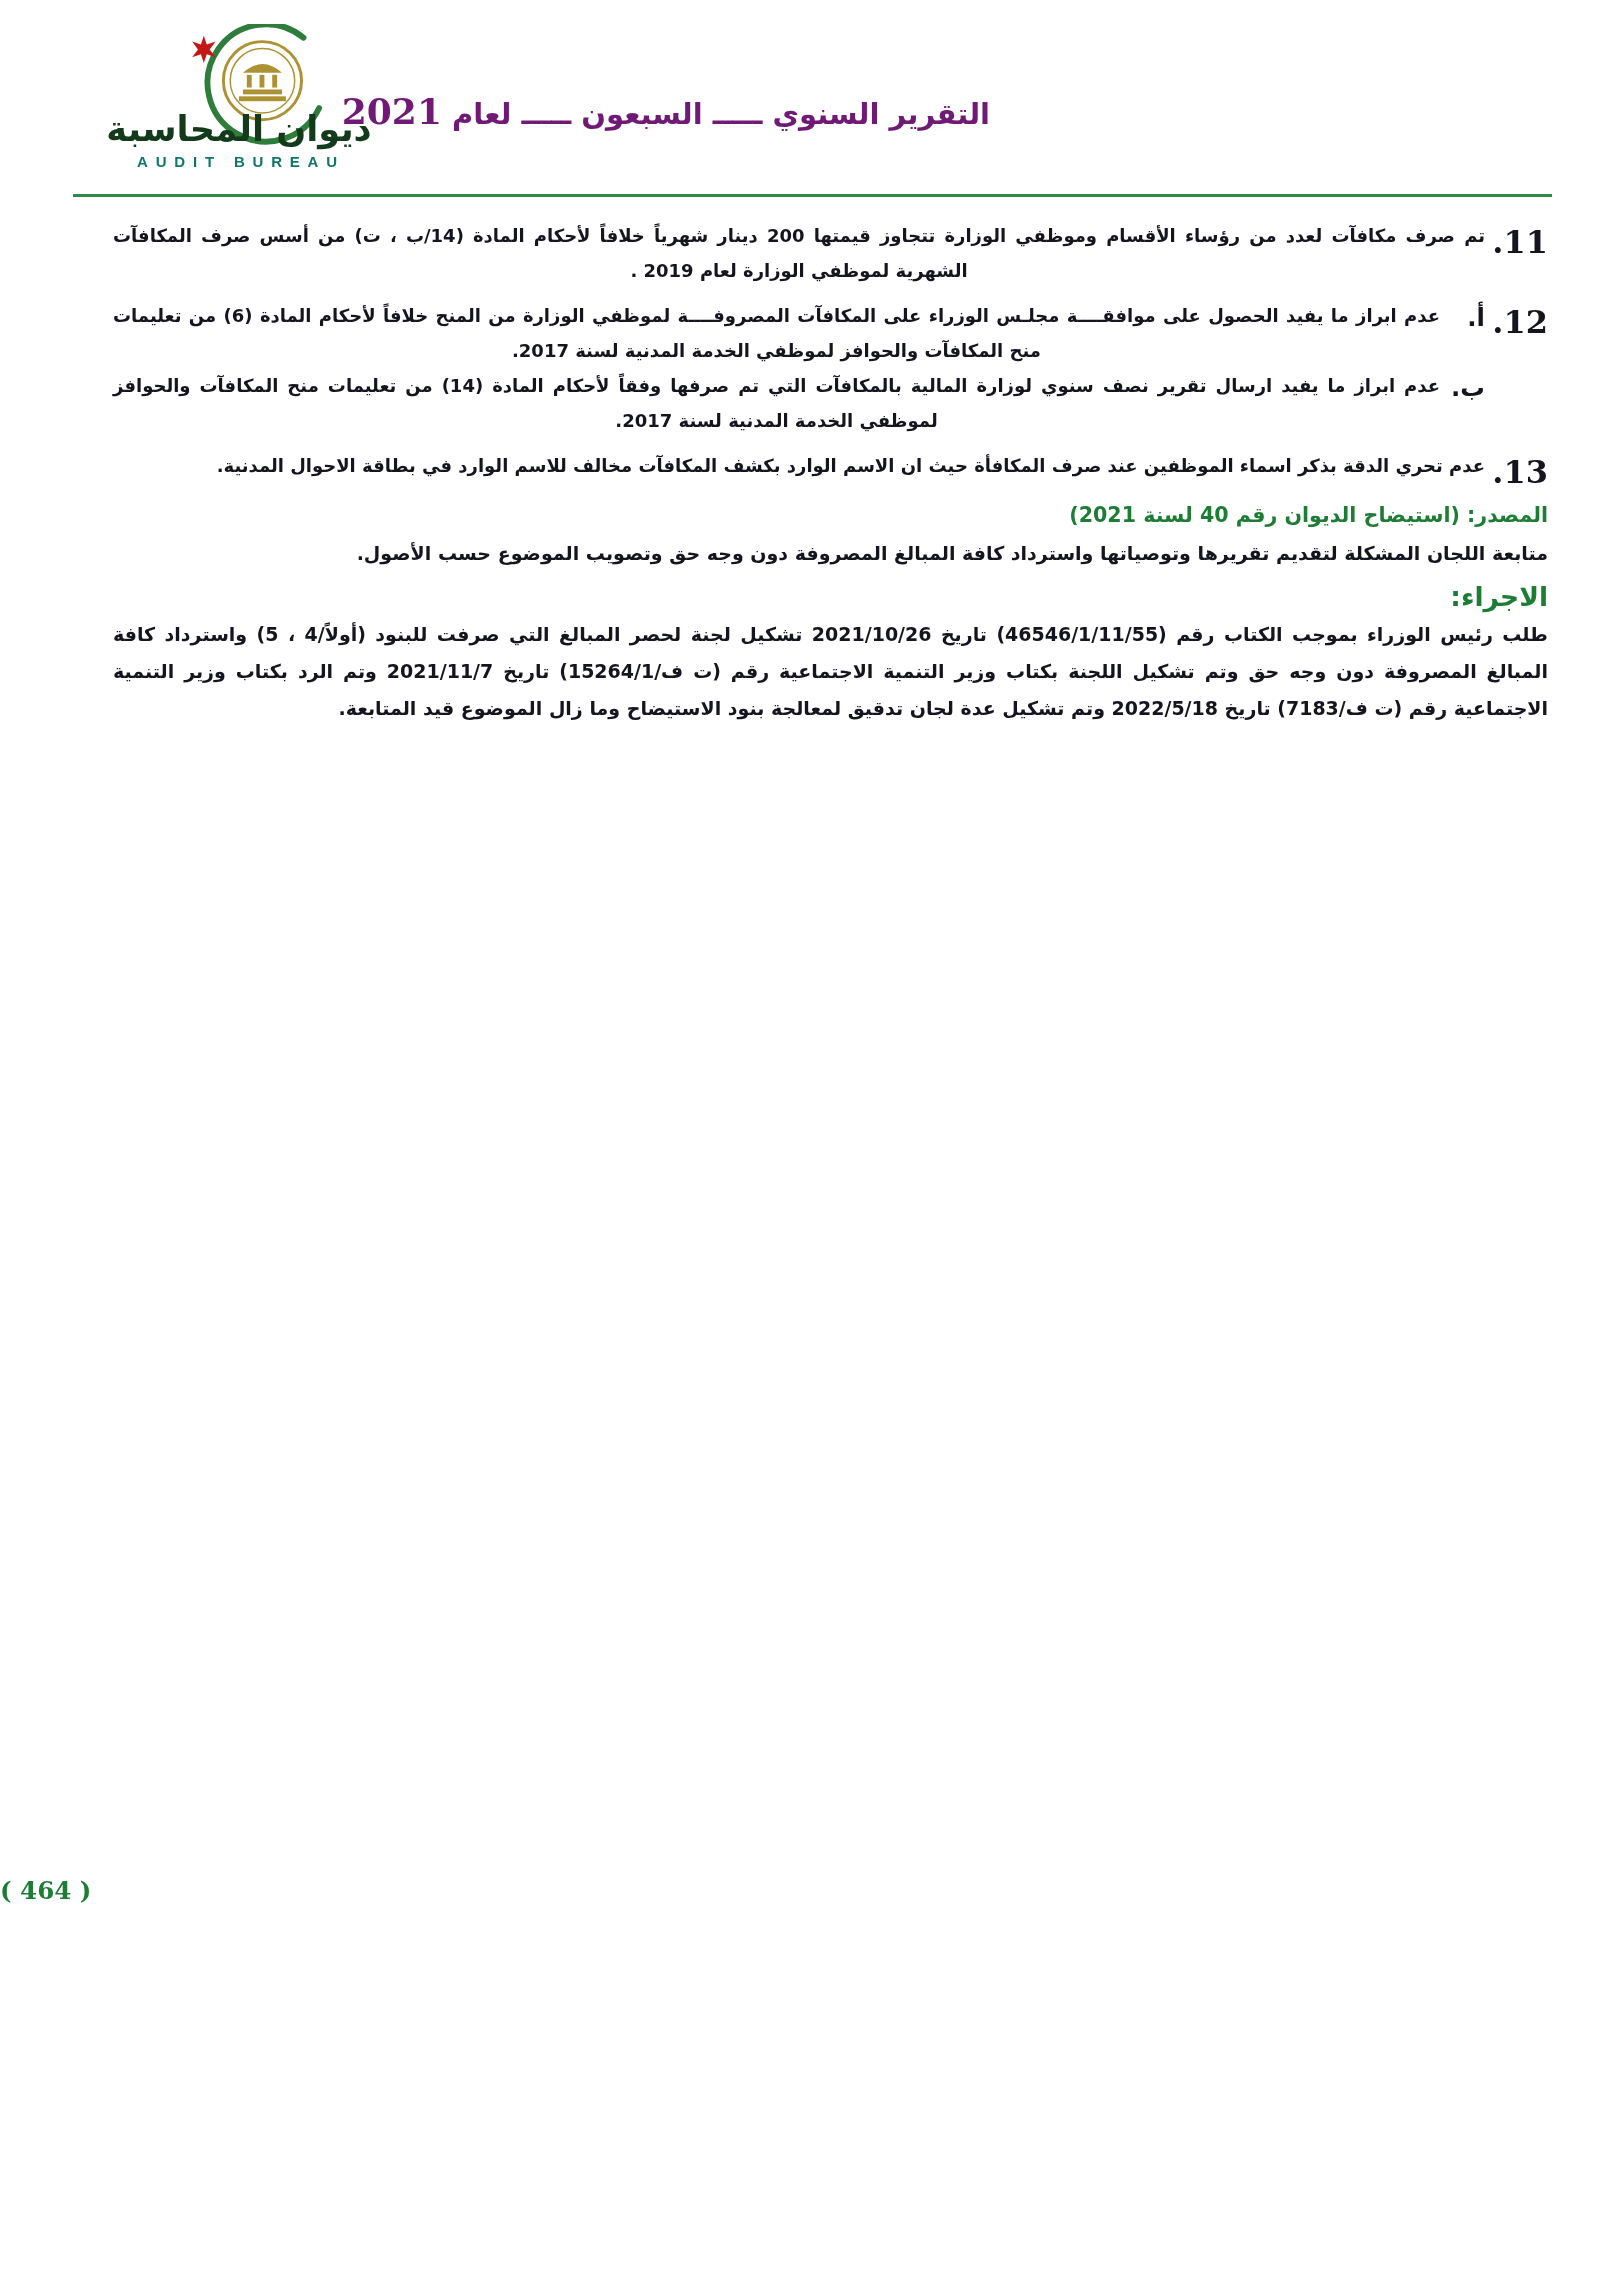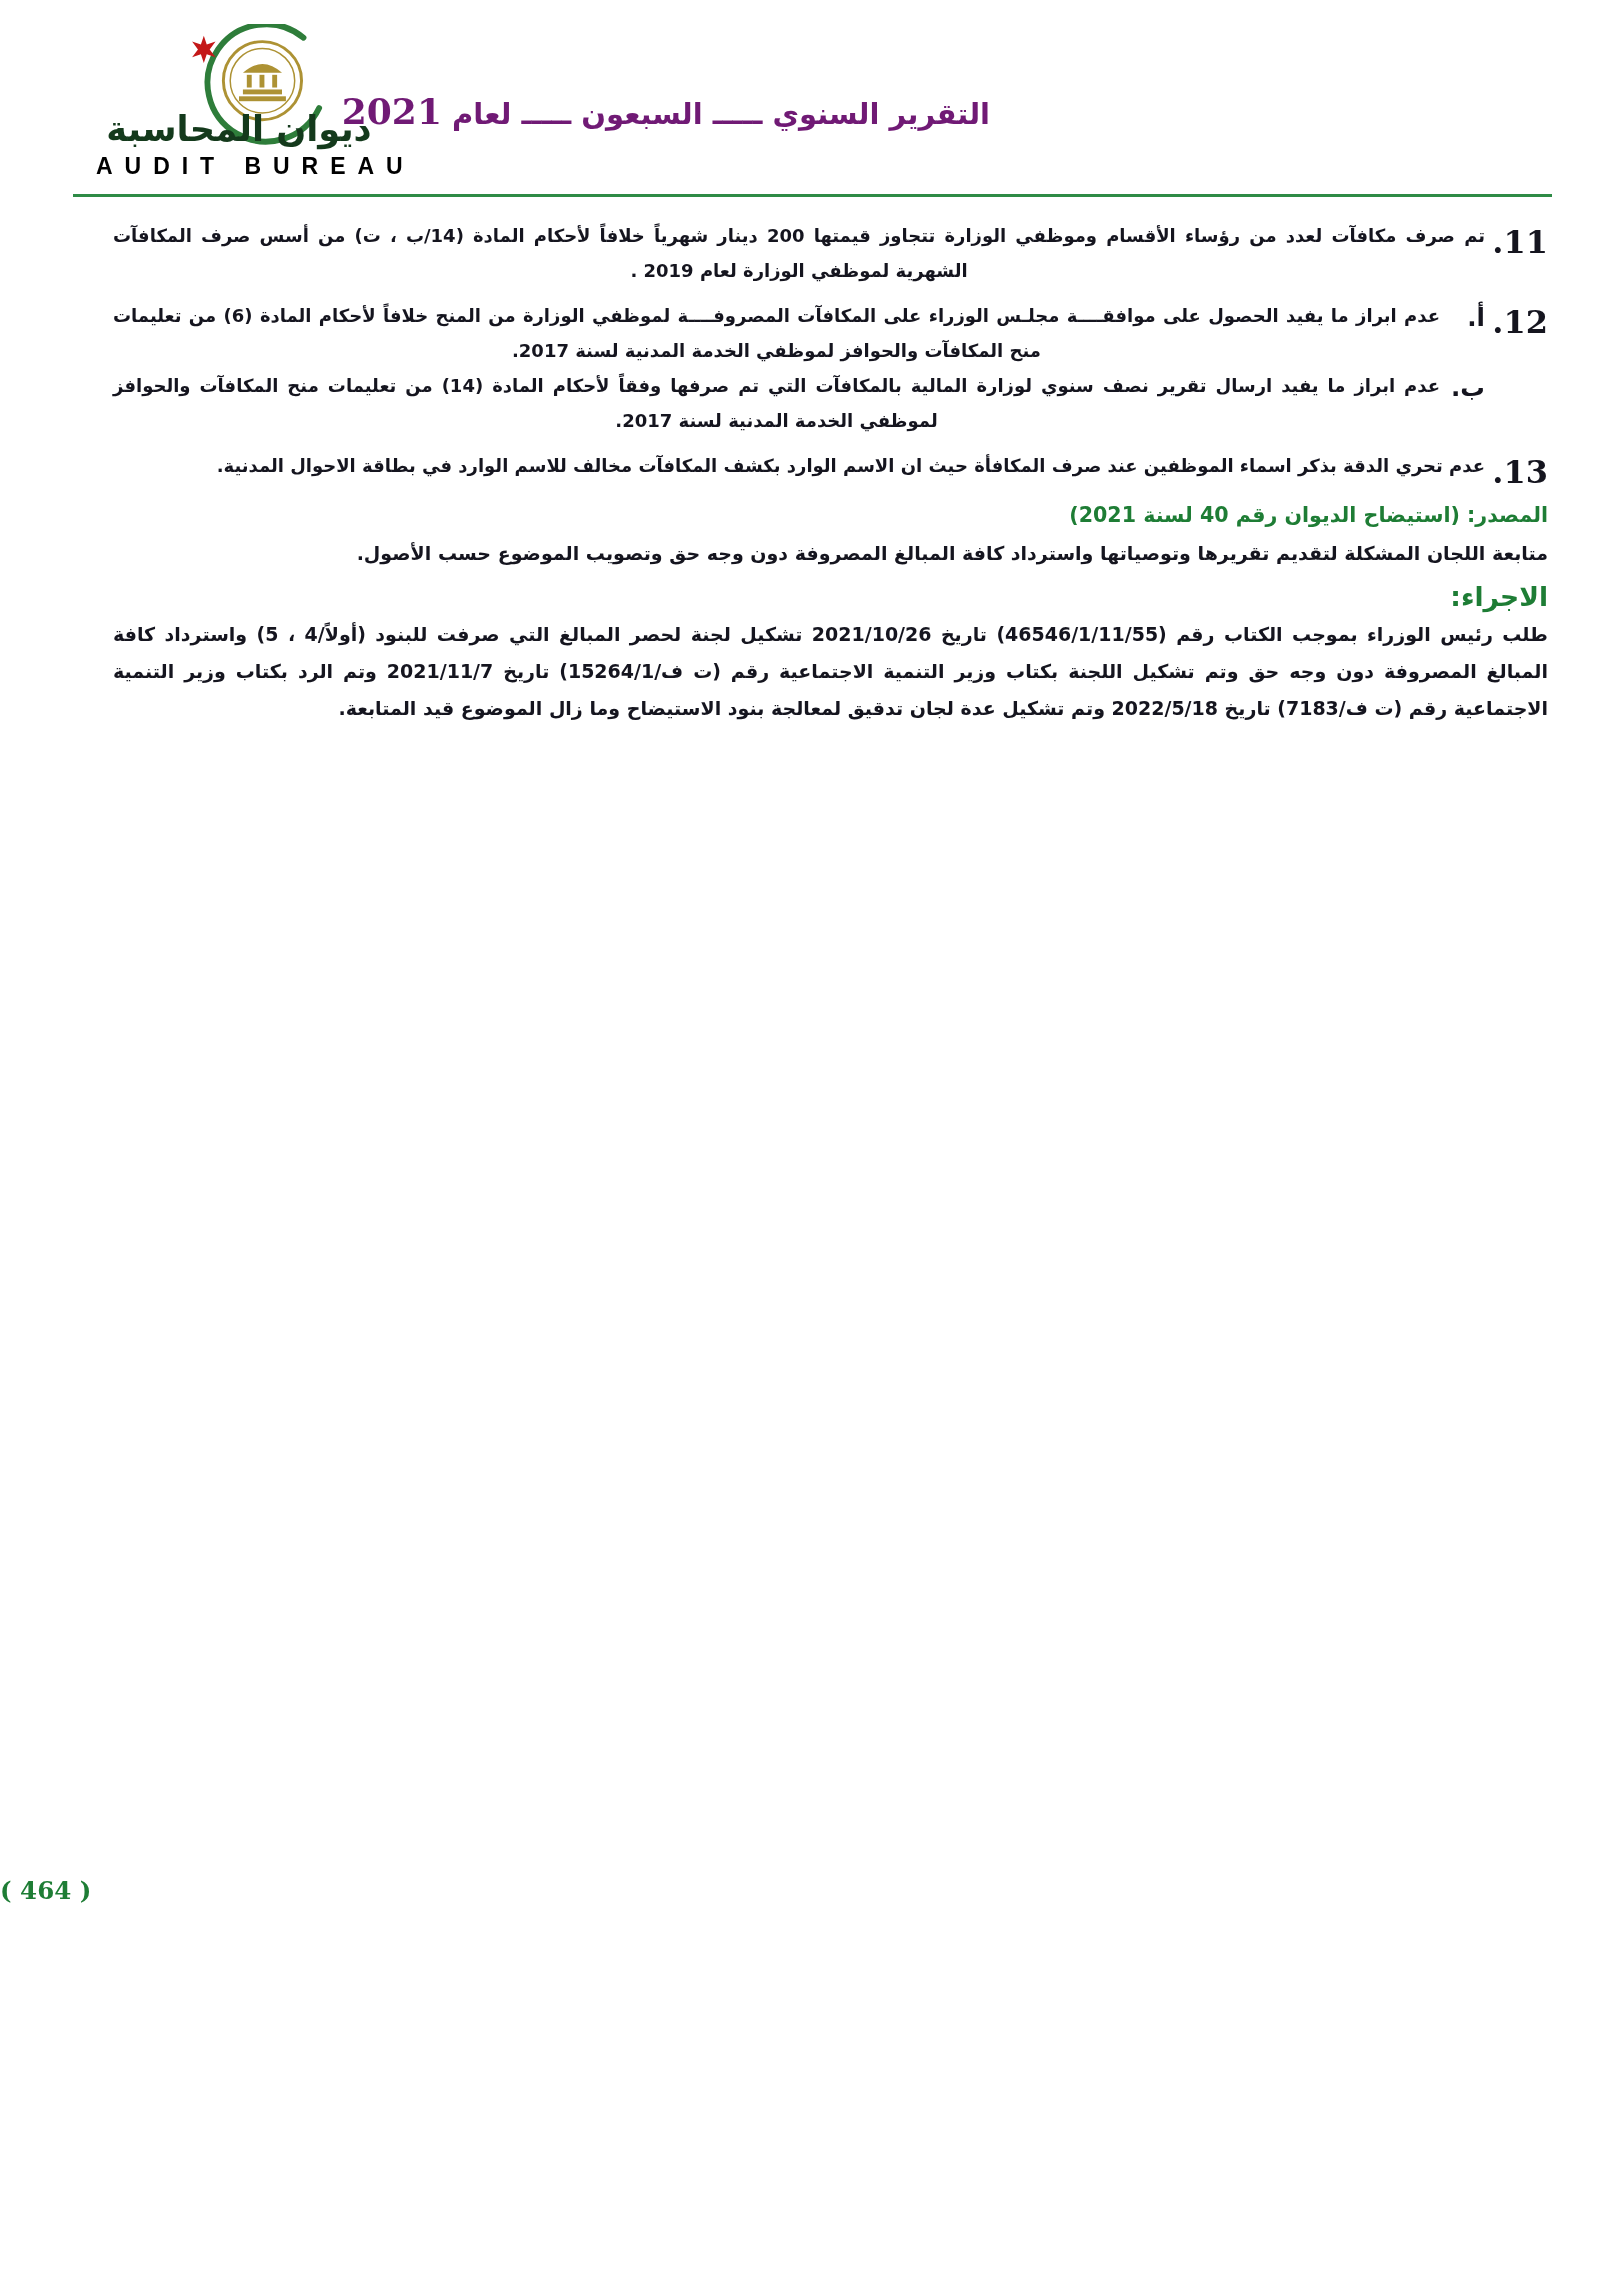--- a/index.html
+++ b/index.html
@@ -19,23 +19,23 @@
 
   
   .logo {
     position:absolute; left:96px; top:15.7px; width:290px;
   }
   .logo svg { display:block; }
   .logo-en {
     margin-top:0px;
     text-align:center;
     letter-spacing:0.52em;
-    font-size:23px;
+    font-size:15px;
     font-weight:bold;
-    color:#000000;
+    color:#0f766e;
     font-family:"Liberation Sans", sans-serif;
     white-space:nowrap;
   }
   .report-title {
     position:absolute; left:461px; top:82px; width:529px;
     direction:rtl;
     text-align:center;
     color:#701a75;
     font-size:29px;
     font-weight:bold;

